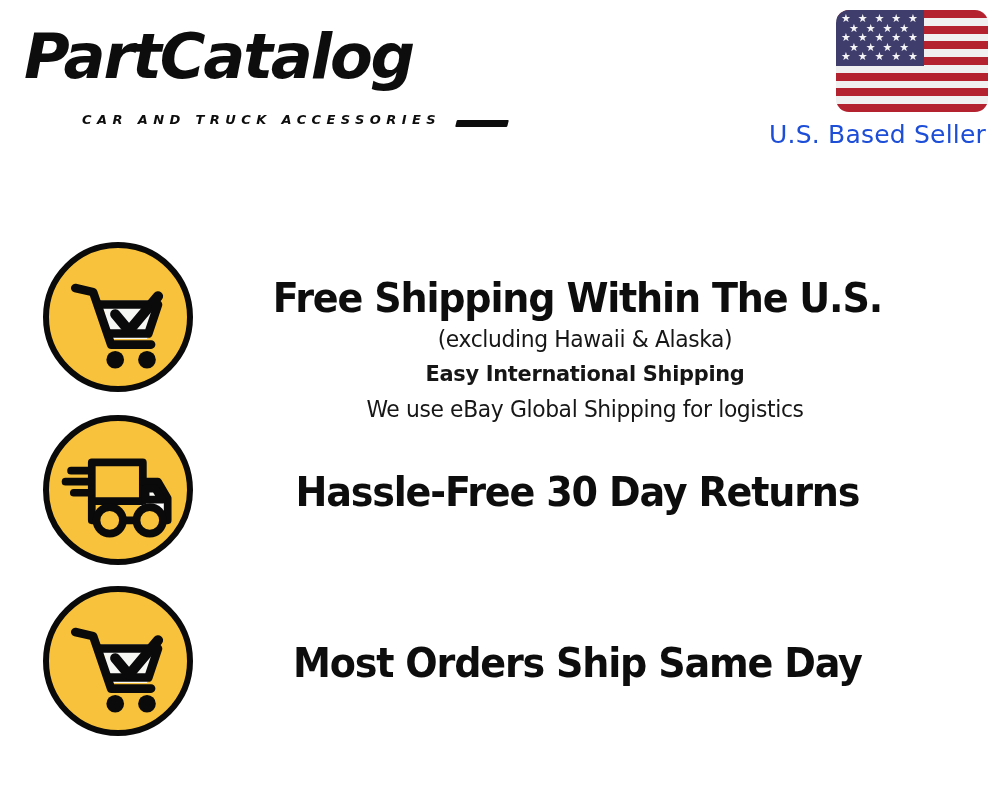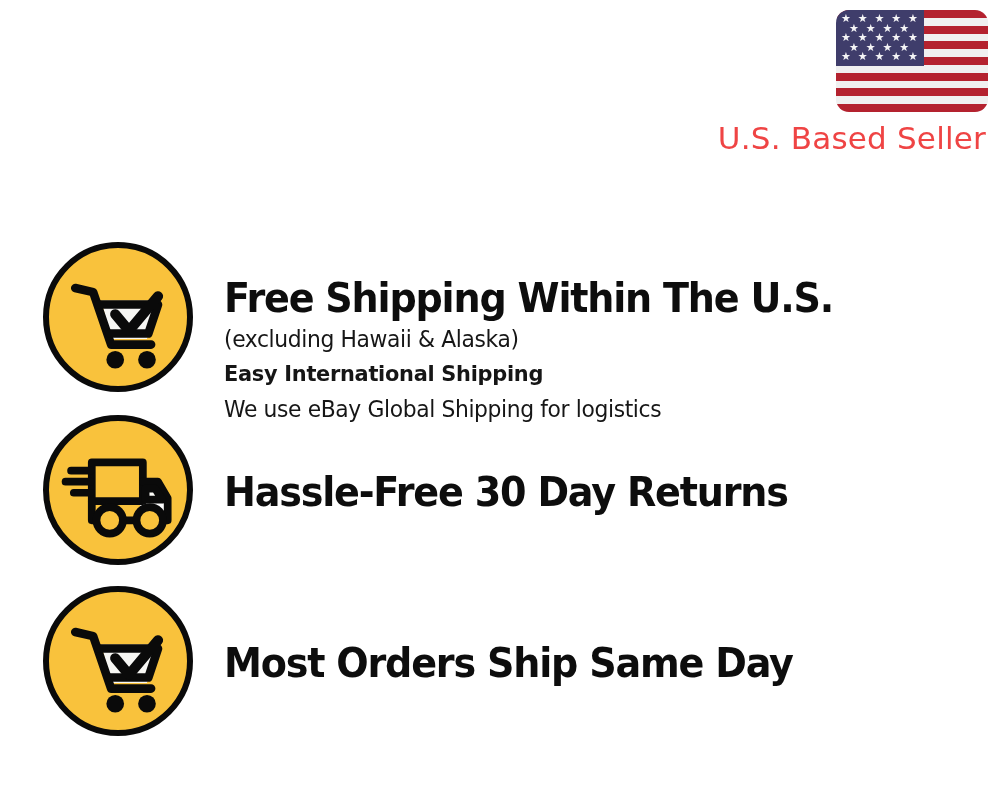--- a/index.html
+++ b/index.html
@@ -97,24 +97,24 @@
     font-size: 11px;
     line-height: 11px;
     width: 11px;
     text-align: center;
   }
   #seller-label {
     display: block;
     margin-top: 4px;
     margin-right: 2px;
     font-family: "DejaVu Sans", sans-serif;
-    font-size: 31px;
+    font-size: 25px;
     font-weight: 400;
     letter-spacing: 0.2px;
-    color: #ef4444;
+    color: #1d4ed8;
     white-space: nowrap;
   }
 
   
   #benefits {
     position: absolute;
     left: 0; top: 180px;
     width: 1000px;
   }
   .benefit-row {
@@ -137,20 +137,21 @@
     border: 6px solid #0a0a0a;
     box-sizing: border-box;
   }
   .benefit-icon svg { display: block; width: 100%; height: 100%; }
 
   .benefit-text {
     position: absolute;
     left: 224px;
     top: 0;
     width: 760px;
+    text-align: center;
   }
   .benefit-title {
     font-family: "DejaVu Sans", sans-serif;
     font-weight: 700;
     font-size: 41px;
     line-height: 48px;
     letter-spacing: -1.3px;
     color: #0d0d0d;
     white-space: nowrap;
     transform: scaleX(0.93);
@@ -176,20 +177,25 @@
 
   
   .row-single .benefit-text { top: 53px; }
   .row-stack .benefit-text { top: 32px; }
 </style>
 </head>
 <body>
 
 <div id="header">
 
+  <div id="brand-logo">
+    <div id="brand-wordmark">PartCatalog</div>
+    <div id="brand-tagline">CAR AND TRUCK ACCESSORIES</div>
+    <div id="brand-swash"></div>
+  </div>
 
   <div id="seller-block">
     <div id="us-flag">
       <div class="flag-stripe red" style="top:0%"></div>
       <div class="flag-stripe white" style="top:7.69%"></div>
       <div class="flag-stripe red" style="top:15.38%"></div>
       <div class="flag-stripe white" style="top:23.07%"></div>
       <div class="flag-stripe red" style="top:30.76%"></div>
       <div class="flag-stripe white" style="top:38.45%"></div>
       <div class="flag-stripe red" style="top:46.14%"></div>

